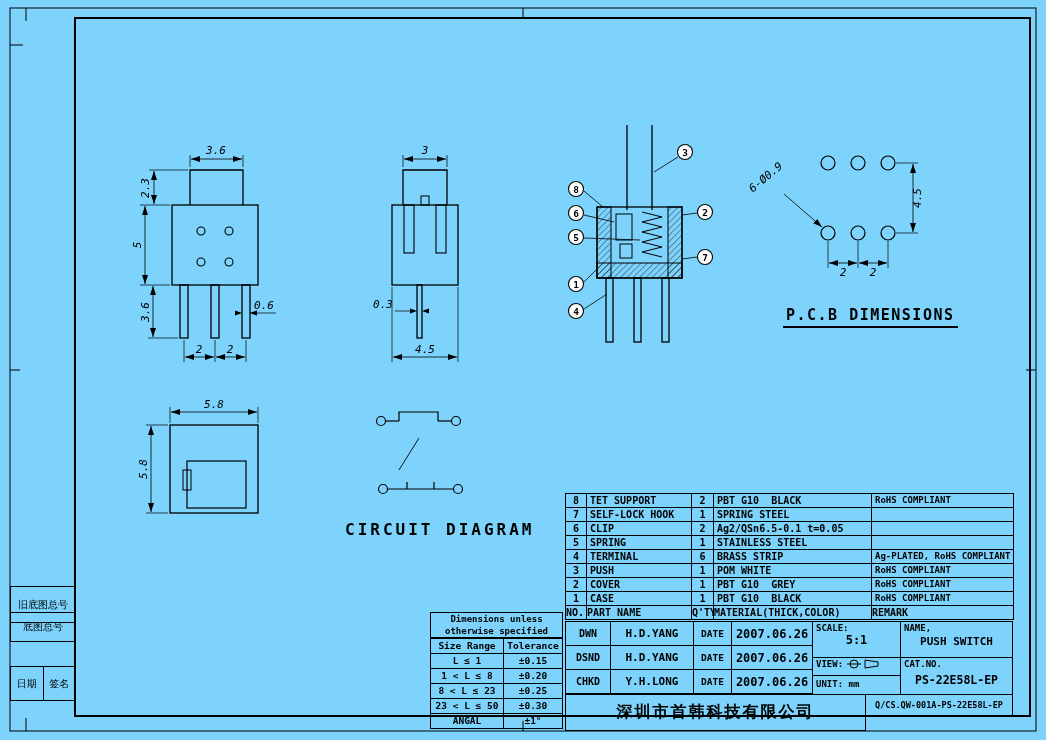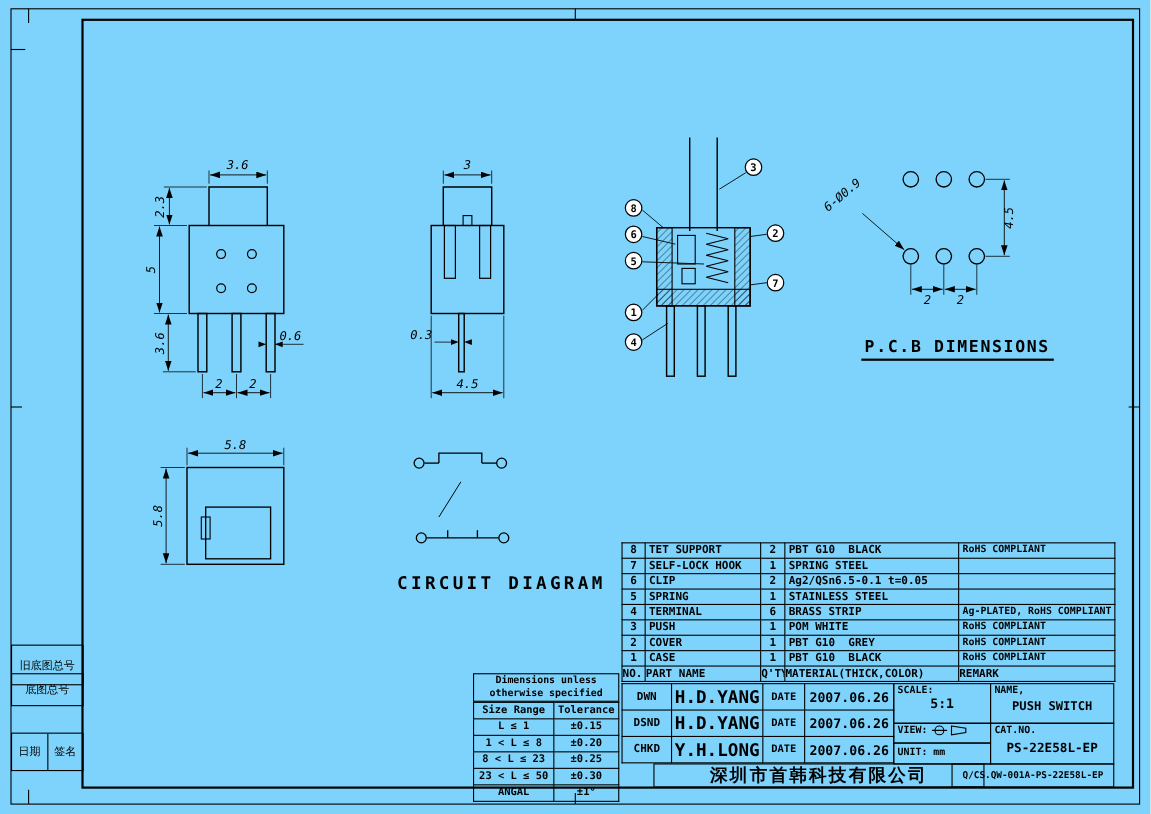--- a/index.html
+++ b/index.html
@@ -10,36 +10,36 @@
   }
   svg.cad { position:absolute; left:0; top:0; width:1046px; height:740px; }
   svg.cad text { font-family:"DejaVu Sans Mono","DejaVu Sans",monospace; fill:#000; }
   text.dim { font-size:11px; font-style:italic; text-anchor:middle; }
   text.co  { font-size:9.5px; font-weight:bold; text-anchor:middle; }
 
   .ovl { position:absolute; box-sizing:border-box;text-align:center; }
 
   .pcb-title { left:783px; top:306px; font-size:15px; font-weight:bold; letter-spacing:1.5px;
                border-bottom:2px solid #000; padding:0 3px 2px 3px; }
-  .circuit-title { left:345px; top:520px; font-size:16px; font-weight:bold; letter-spacing:3px;margin-left:16px; }
+  .circuit-title { left:345px; top:520px; font-size:16px; font-weight:bold; letter-spacing:3px; }
 
   table.bom { position:absolute; left:565px; top:493px; width:449px;
               border-collapse:collapse; table-layout:fixed; }
   table.bom td { border:1px solid #000; font-size:10px; font-weight:bold; height:13px;
                  line-height:13px; padding:0 3px; white-space:pre; overflow:hidden; }
   table.bom td.c { text-align:center; padding:0; }
   table.bom td.rk { font-size:9px; }
   table.bom tr.hdr td { text-align:left; padding:0; }
 
   table.tblock { position:absolute; left:565px; top:621px; width:248px; height:73px;
                  border-collapse:collapse; table-layout:fixed; }
   table.tblock td { border:1px solid #000; text-align:center; font-weight:bold;
                     white-space:nowrap; overflow:hidden; }
   td.role { font-size:10px; }
-  td.pname { font-size:16px;margin-left:20px; }
+  td.pname { font-size:11px;margin-left:20px; }
   td.dlabel { font-size:9.5px; }
   td.dval { font-size:12px; }
 
   .cell { position:absolute; border:1px solid #000; box-sizing:border-box; font-weight:bold;
           overflow:hidden; }
   .small-label { display:block; font-size:9px; padding:1px 0 0 3px; }
   .big-val { display:block; text-align:center; font-size:12px; }
   .name-val { display:block; text-align:center; font-size:11px; margin-top:2px; }
   .cat-val { display:block; text-align:center; font-size:11.5px; margin-top:4px; }
   .view-row { display:flex; align-items:center; gap:4px; padding-left:3px; font-size:9px; }
@@ -372,21 +372,21 @@
       </svg>
     </div>
   </div>
   <div class="cell" style="left:812px;top:675px;width:89px;height:20px">
     <div class="unit-cell-inner">UNIT: mm</div>
   </div>
   <div class="cell" style="left:900px;top:657px;width:113px;height:38px">
     <span class="small-label">CAT.NO.</span>
     <span class="cat-val">PS-22E58L-EP</span>
   </div>
-  <div class="cell company-cell" style="left:594px;top:694px;width:301px;height:22px">深圳市首韩科技有限公司</div>
+  <div class="cell company-cell" style="left:565px;top:694px;width:301px;height:37px">深圳市首韩科技有限公司</div>
   <div class="cell doc-cell" style="left:865px;top:694px;width:148px;height:22px">Q/CS.QW-001A-PS-22E58L-EP</div>
 
   <div class="tol-wrap">
     <div class="tol-title">
       <span>Dimensions unless</span><br>
       <span>otherwise specified</span>
     </div>
     <table class="tol">
       <colgroup>
           <col style="width:73px">

